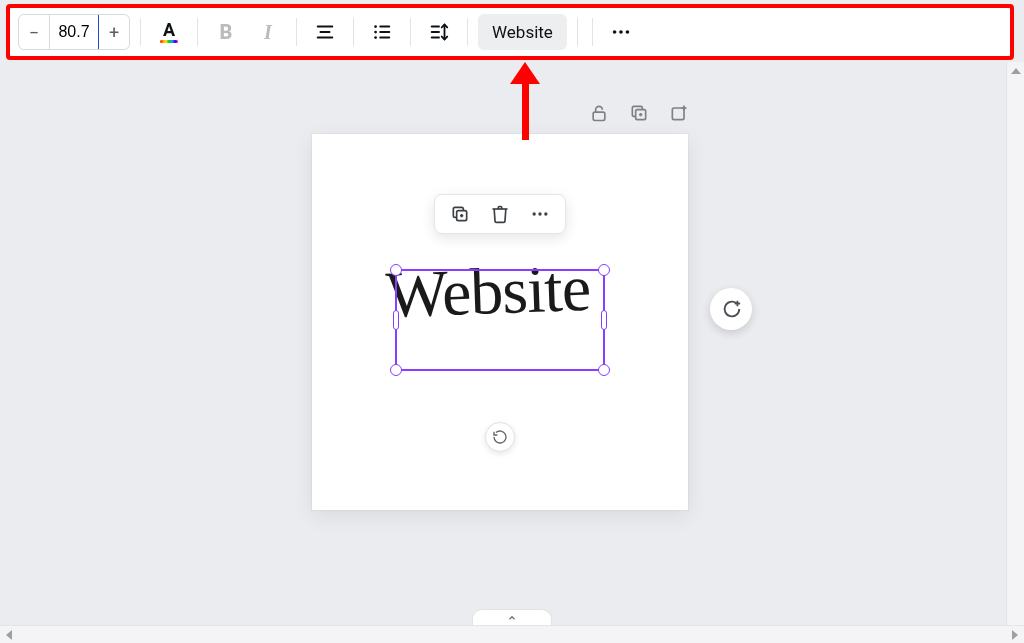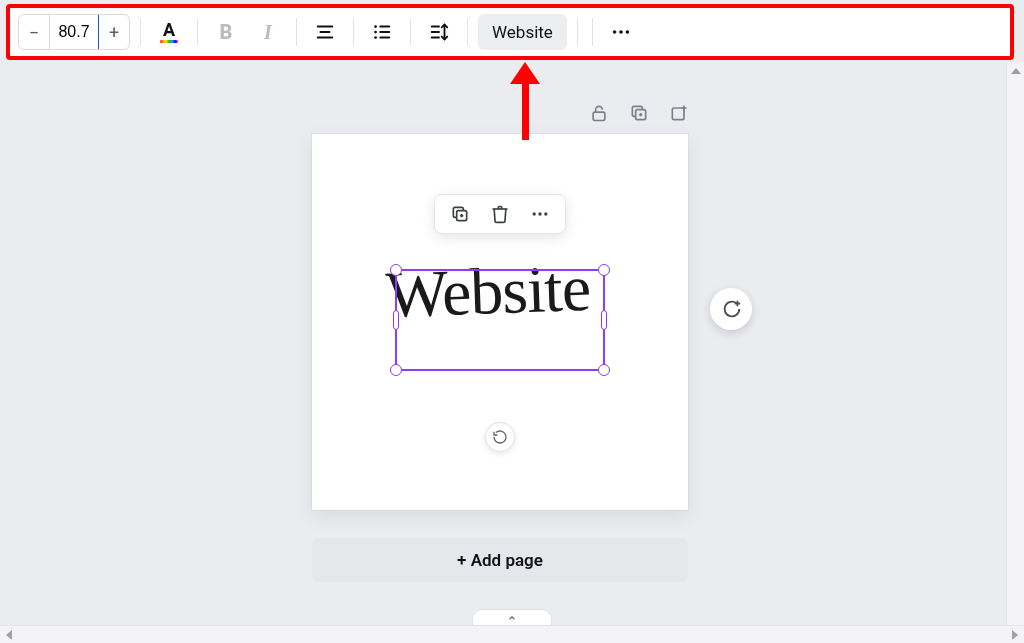--- a/index.html
+++ b/index.html
@@ -291,23 +291,20 @@
   </div>
 
   <div class="comment-fab">
     <svg width="22" height="22" viewBox="0 0 24 24" fill="none" stroke="#4a4f55" stroke-width="2">
         <path d="M21 12 a8 8 0 1 1 -3 -6.2"></path>
         <line x1="19" y1="3" x2="19" y2="9"></line>
         <line x1="16" y1="6" x2="22" y2="6"></line>
       </svg>
   </div>
 
-  <div class="add-page">
-    <span>+ Add page</span>
-  </div>
 </div>
 
 <div class="scroll-y"></div>
 <div class="scroll-x"></div>
 <div class="bottom-tab">
   <svg width="12" height="10" viewBox="0 0 24 24" fill="none" stroke="#6b7075" stroke-width="3">
       <polyline points="6 15 12 9 18 15"></polyline>
     </svg>
 </div>
 

